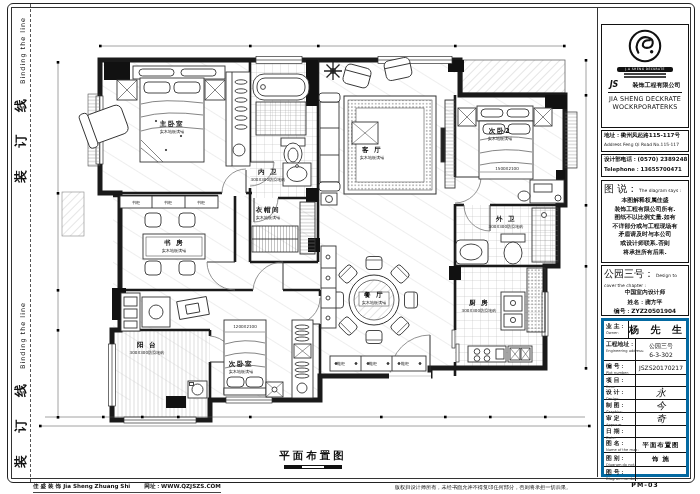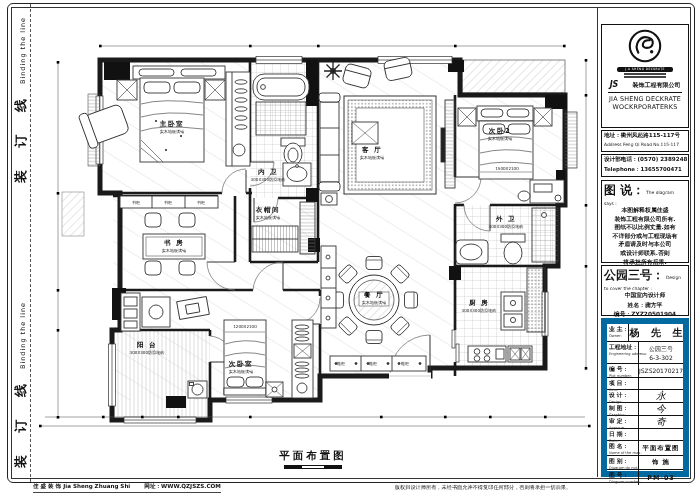--- a/index.html
+++ b/index.html
@@ -42,28 +42,28 @@
   .logo-cn b{font-style:italic;font-size:8px;margin-right:14px;}
   .logo-rule{border-top:0.8px solid #111;margin:2px 6px;}
   .logo-en1,.logo-en2{font-size:6.4px;font-weight:normal;letter-spacing:.2px;}
   .p-addr{top:106px;height:22px;padding:1px 2px;}
   .p-phone{top:130px;height:23px;padding:1px 2px;}
   .cnline{font-size:5.6px;font-weight:bold;white-space:nowrap;}
   .enline{font-size:4.4px;color:#222;margin-top:1.5px;white-space:nowrap;}
   .enline2{font-size:5.4px;font-weight:bold;margin-top:2px;white-space:nowrap;}
   .p-says{top:156px;height:83px;padding:1px 2px;}
   .p-seal{top:241px;height:51px;padding:1px 2px;}
-  .sec-h .h-cn{font-size:12px;font-weight:bold;}
+  .sec-h .h-cn{font-size:10px;font-weight:normal;}
   .sec-h .h-en{font-size:4.4px;color:#222;}
   .says-line{font-size:5.9px;font-weight:bold;text-align:center;line-height:8.6px;white-space:nowrap;}
   .seal-line{font-size:5.8px;font-weight:bold;text-align:center;line-height:9.5px;white-space:nowrap;}
   #panel-rows{position:absolute;left:0;top:294px;width:88px;height:159px;
-              border:6px solid #0369a1;box-sizing:border-box;background:#fff;}
+              border:3px solid #0369a1;box-sizing:border-box;background:#fff;}
   .prow{display:flex;border-bottom:1px solid #111;box-sizing:border-box;}
-  .prow:last-child{border-bottom:none;}
+  .prow:last-child{border-bottom:none;flex-direction:column;}
   .pl{width:32px;border-right:1px solid #111;padding:1px 0 0 2px;box-sizing:border-box;}
   .cnl{display:block;font-size:5.8px;font-weight:bold;white-space:nowrap;}
   .enl{display:block;font-size:3.6px;color:#333;white-space:nowrap;}
   .pv{flex:1;display:flex;flex-direction:column;align-items:center;justify-content:center;
       font-size:6px;text-align:center;}
   .pv .big{font-size:10px;font-weight:bold;letter-spacing:4px;white-space:nowrap;}
   .pv .sig{font-family:"DejaVu Serif",serif;font-style:italic;font-size:10px;}
   .pv .bold{font-size:6.4px;font-weight:bold;letter-spacing:1px;}
   
   .footer-left{position:absolute;left:33px;top:483px;font-size:5.6px;font-weight:bold;

